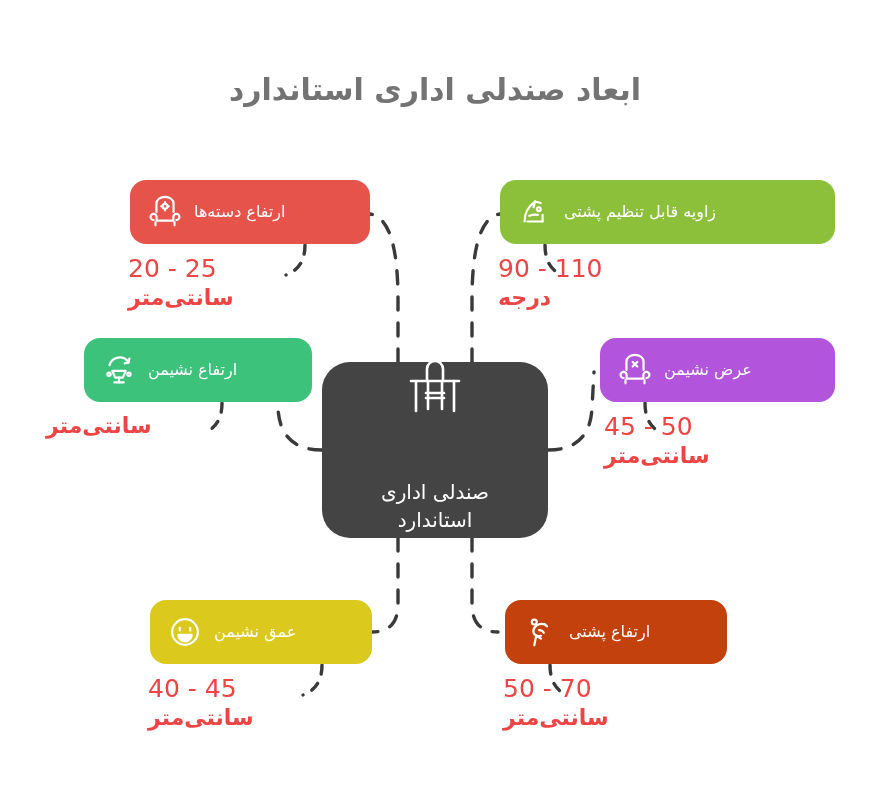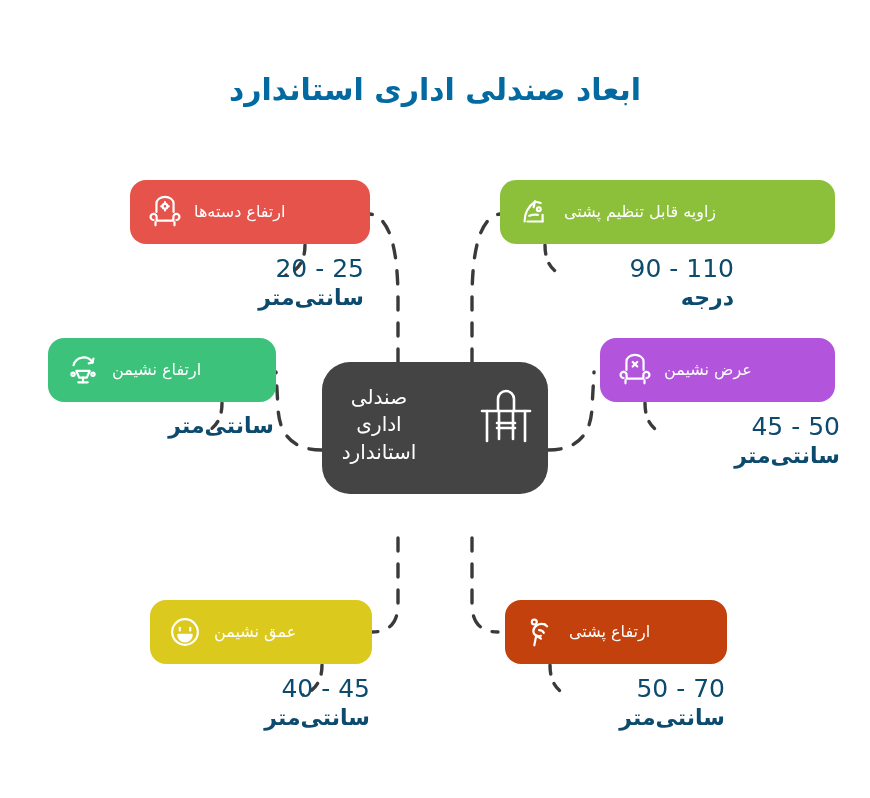--- a/index.html
+++ b/index.html
@@ -9,35 +9,35 @@
     font-family:"DejaVu Sans","Liberation Sans",sans-serif;
     overflow:hidden;
     position:relative;
   }
   #stage{position:absolute;inset:0;width:870px;height:798px;}
 
   
   .title{
     position:absolute;top:72px;left:0;width:870px;
     text-align:center;
-    font-size:30px;font-weight:700;color:#0369a1;
+    font-size:30px;font-weight:700;color:#737373;
     letter-spacing:0;direction:rtl;
     white-space:nowrap;
   }
 
   
   #wires{position:absolute;top:0;left:0;width:870px;height:798px;pointer-events:none;}
   #wires path{fill:none;stroke:#3a3a3a;stroke-width:3.4;stroke-linecap:round;}
 
   
   .center-node{
     position:absolute;
-    left:322px;top:362px;width:226px;height:132px;
+    left:322px;top:362px;width:226px;height:176px;
     background:#444444;border-radius:28px;
-    display:flex;flex-direction:row;
+    display:flex;flex-direction:column;
     align-items:center;justify-content:center;
     box-sizing:border-box;padding:6px 10px 12px;gap:48px;
   }
   .center-icon{margin-bottom:8px;display:block;}
   .center-label{
     color:#ffffff;font-size:20px;line-height:1.38;
     text-align:center;direction:rtl;font-weight:400;
   }
 
   
@@ -53,22 +53,22 @@
   }
   .badge-label{
     color:#ffffff;font-size:16px;line-height:1;
     direction:rtl;white-space:nowrap;font-weight:400;
   }
   .badge-icon{flex:0 0 auto;display:block;line-height:0;}
 
   
   .caption{
     position:absolute;
-    direction:rtl;text-align:right;
-    color:#0c4a6e;
+    direction:rtl;text-align:left;
+    color:#ef4444;
     white-space:nowrap;
   }
   .caption .range{
     font-size:25px;line-height:1.18;direction:ltr;
     font-weight:400;display:block;
   }
   .caption .unit{
     font-size:22px;line-height:1.3;display:block;font-weight:700;
   }
 
@@ -169,21 +169,21 @@
         <path d="M14 24 q5 -2 9 -1"></path>
       </svg>
     </span>
     <span class="badge-label">زاویه قابل تنظیم پشتی</span>
   </div>
   <div class="caption" id="cap-backrest-angle">
     <span class="range">90 - 110</span>
     <span class="unit">درجه</span>
   </div>
 
-  <div class="badge" id="badge-seat-height" style="background:#3DC27C;">
+  <div class="badge" id="badge-seat-height" style="background:#3DC27C;margin-left:36px;">
     <span class="badge-icon">
       <svg width="38" height="38" viewBox="0 0 40 40" fill="none" stroke="#ffffff" stroke-width="2.3" stroke-linecap="round" stroke-linejoin="round">
         <path d="M10 15 A11 11 0 0 1 30 12"></path>
         <path d="M30 12 l1 -4"></path>
         <path d="M30 12 l-4 1"></path>
         <path d="M13 21 h14 l-3 7 h-8 z"></path>
         <line x1="20" y1="28" x2="20" y2="33"></line>
         <line x1="15" y1="33" x2="25" y2="33"></line>
         <circle cx="9.5" cy="24.5" r="1.7"></circle>
         <circle cx="30.5" cy="24.5" r="1.7"></circle>

